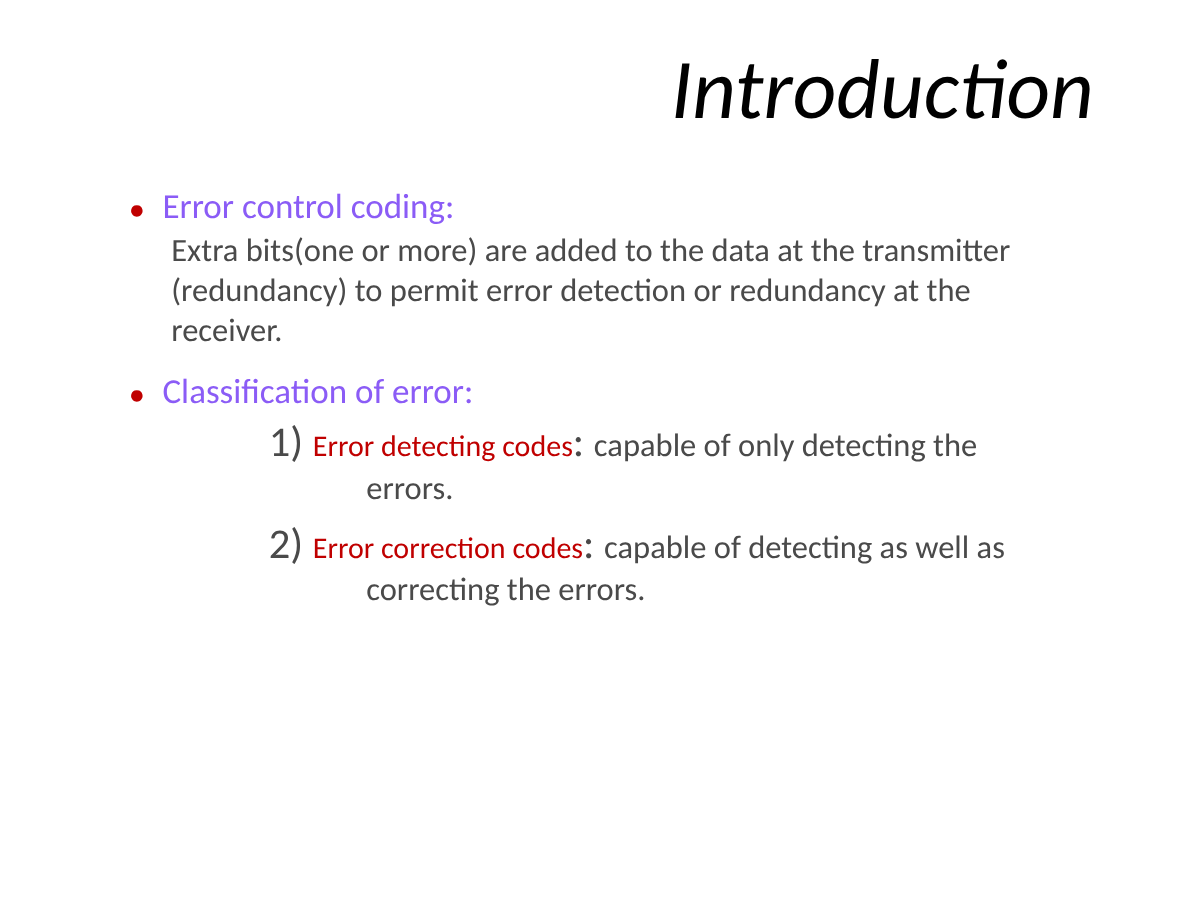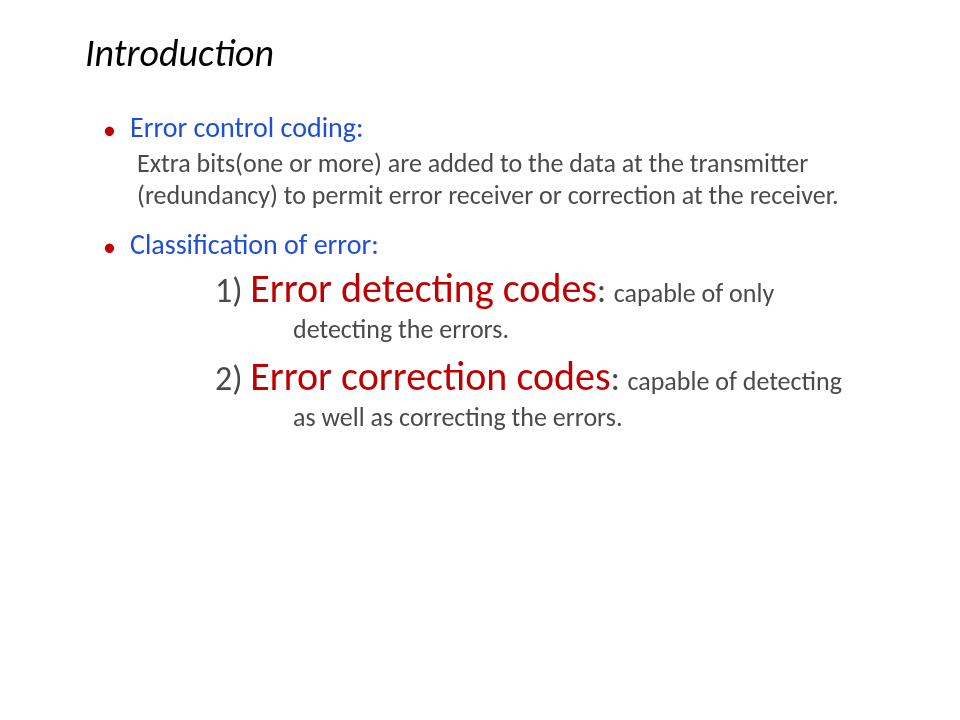--- a/index.html
+++ b/index.html
@@ -12,23 +12,23 @@
     color: #000000;
     overflow: hidden;
   }
   .slide {
     width: 960px;
     height: 720px;
     box-sizing: border-box;
     padding: 20px 85px 40px 85px;
   }
   .title {
-    text-align: left;
+    text-align: right;
     font-style: italic;
-    font-size: 38px;
+    font-size: 68px;
     font-weight: 400;
     margin: 10px 0 35px 0;
     color: #000;
     font-family: Calibri, Arial, sans-serif;
   }
   .content {
     font-size: 26px;
     line-height: 1.2;
   }
   .bullet-row {
@@ -38,21 +38,21 @@
     margin-left: 18px;
   }
   .bullet {
     color: #C00000;
     font-size: 26px;
     line-height: 1.2;
     margin-right: 14px;
     margin-top: 4px;
   }
   .bullet-text {
-    color: #1d4ed8;
+    color: #8b5cf6;
     font-size: 28px;
     font-family: Calibri, Arial, sans-serif;
   }
   .body-text {
     color: #4A4A4A;
     font-size: 26px;
     margin-left: 52px;
     margin-right: 10px;
     margin-bottom: 16px;
     font-family: Calibri, Arial, sans-serif;
@@ -66,21 +66,21 @@
     text-indent: -78px;
     padding-left: 78px;
   }
   .num {
     color: #4A4A4A;
     font-size: 34px;
     font-family: Calibri, Arial, sans-serif;
   }
   .red-term {
     color: #C00000;
-    font-size: 40px;
+    font-size: 24px;
     font-family: Calibri, Arial, sans-serif;
   }
   .colon-big {
     color: #4A4A4A;
     font-size: 34px;
   }
   .desc {
     color: #4A4A4A;
     font-size: 26px;
     font-family: Calibri, Arial, sans-serif;
@@ -92,21 +92,21 @@
 <div class="slide">
 
   <h1 class="title">Introduction</h1>
 
   <div class="content">
 
     <div class="bullet-row">
       <span class="bullet">•</span>
       <span class="bullet-text">Error control coding:</span>
     </div>
-    <div class="body-text">Extra bits(one or more) are added to the data at the transmitter (redundancy) to permit error receiver or correction at the receiver.</div>
+    <div class="body-text">Extra bits(one or more) are added to the data at the transmitter (redundancy) to permit error detection or redundancy at the receiver.</div>
 
     <div class="bullet-row">
       <span class="bullet">•</span>
       <span class="bullet-text">Classification of error:</span>
     </div>
 
     <div class="numbered">
       <span class="num">1) </span><span class="red-term">Error detecting codes</span><span class="colon-big">: </span><span class="desc">capable of only detecting the errors.</span>
     </div>
 

